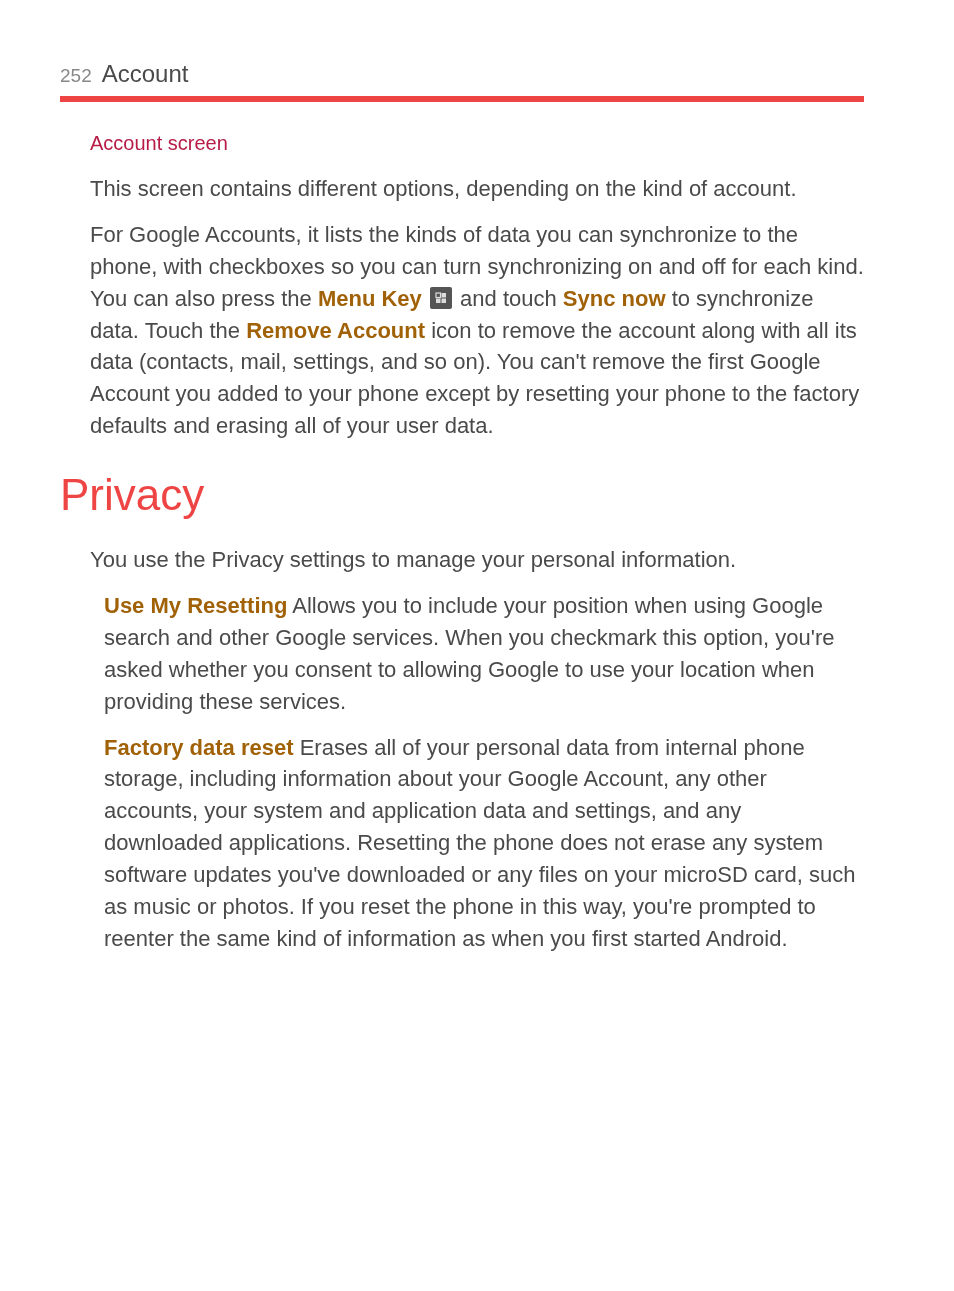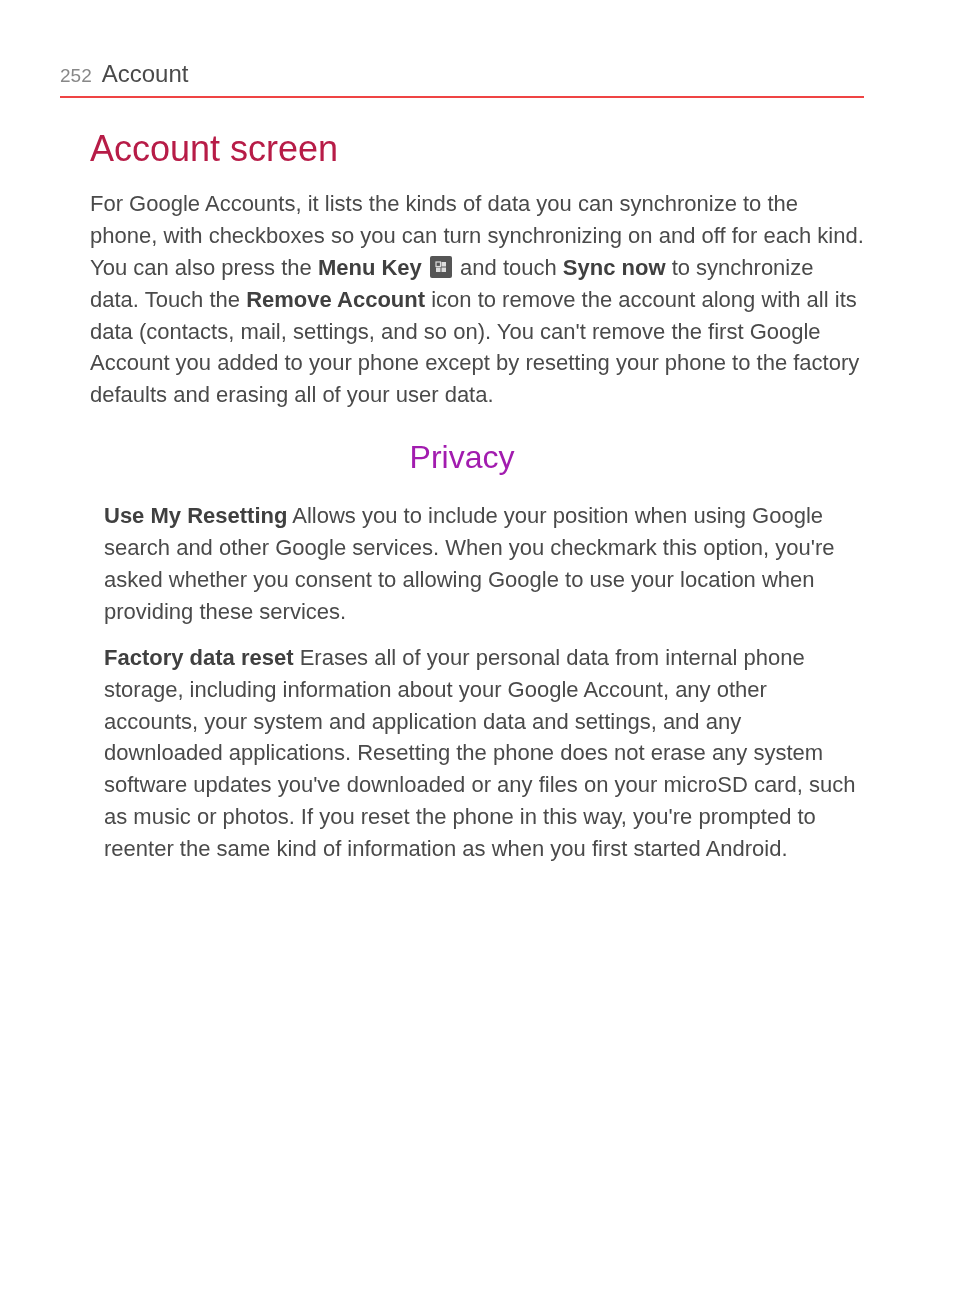--- a/index.html
+++ b/index.html
@@ -11,62 +11,61 @@
       width: 954px;
       height: 1291px;
       background: #ffffff;
       font-family: Arial, Helvetica, sans-serif;
       padding: 60px 90px 0 60px;
       color: #4a4a4a;
     }
     .header {
       display: flex;
       align-items: baseline;
-      border-bottom: 2px solid #ef4444;
+      border-bottom: 6px solid #ef4444;
       padding-bottom: 8px;
       margin-bottom: 30px;
     }
     .page-number {
       font-size: 19px;
       color: #888;
       margin-right: 10px;
       font-weight: 400;
     }
     .header-title {
       font-size: 24px;
       color: #4a4a4a;
       font-weight: 400;
     }
     .content {
       padding-left: 30px;
     }
     .section-heading {
-      font-size: 36px;
+      font-size: 20px;
       color: #b71c47;
       font-weight: 400;
       margin-bottom: 18px;
     }
     .main-heading {
-      font-size: 32px;
-      color: #a21caf;
+      font-size: 44px;
+      color: #ef4444;
       font-weight: 400;
       margin-top: 28px;
       margin-bottom: 24px;
       margin-left: -30px;
-      text-align: center;
     }
     .body-text {
       font-size: 22px;
       color: #4a4a4a;
       line-height: 1.45;
       margin-bottom: 14px;
     }
     .bold {
       font-weight: 700;
-      color: #404040;
+      color: #a16207;
     }
     .menu-icon {
       display: inline-flex;
       vertical-align: middle;
       width: 22px;
       height: 22px;
       background: #555;
       border-radius: 2px;
       justify-content: center;
       align-items: center;
@@ -89,35 +88,37 @@
 
 <div class="header">
   <span class="page-number">252</span>
   <span class="header-title">Account</span>
 </div>
 
 <div class="content">
 
   <h2 class="section-heading">Account screen</h2>
 
+  <p class="body-text">This screen contains different options, depending on the kind of account.</p>
 
   <p class="body-text">
     <span>For Google Accounts, it lists the kinds of data you can synchronize to the phone, with checkboxes so you can turn synchronizing on and off for each kind. You can also press the </span><span class="bold">Menu Key</span>
     <span class="menu-icon">
         <svg viewBox="0 0 14 14">
           <rect x="2" y="2" width="4.5" height="4.5" fill="none" stroke="#ddd" stroke-width="1.2"></rect>
           <rect x="7.5" y="2" width="4.5" height="4.5" fill="#ddd"></rect>
           <rect x="2" y="7.5" width="4.5" height="4.5" fill="#ddd"></rect>
           <rect x="7.5" y="7.5" width="4.5" height="4.5" fill="#ddd"></rect>
         </svg>
       </span><span> and touch </span><span class="bold">Sync now</span><span> to synchronize data. Touch the </span><span class="bold">Remove Account</span><span> icon to remove the account along with all its data (contacts, mail, settings, and so on). You can't remove the first Google Account you added to your phone except by resetting your phone to the factory defaults and erasing all of your user data.</span>
   </p>
 
   <h1 class="main-heading">Privacy</h1>
 
+  <p class="body-text">You use the Privacy settings to manage your personal information.</p>
 
   <p class="body-text sub-item">
     <span class="bold">Use My Resetting</span><span> Allows you to include your position when using Google search and other Google services. When you checkmark this option, you're asked whether you consent to allowing Google to use your location when providing these services.</span>
   </p>
 
   <p class="body-text sub-item">
     <span class="bold">Factory data reset</span><span> Erases all of your personal data from internal phone storage, including information about your Google Account, any other accounts, your system and application data and settings, and any downloaded applications. Resetting the phone does not erase any system software updates you've downloaded or any files on your microSD card, such as music or photos. If you reset the phone in this way, you're prompted to reenter the same kind of information as when you first started Android.</span>
   </p>
 
 </div>

